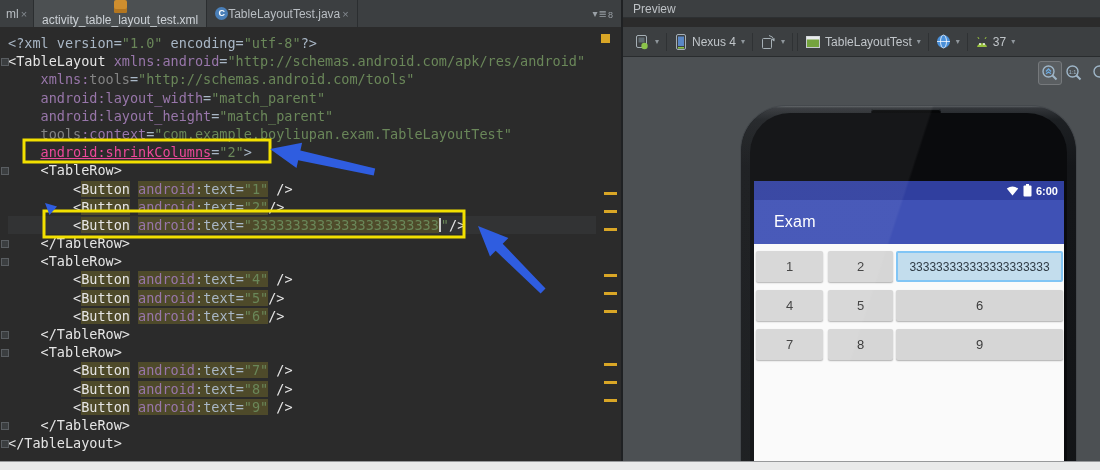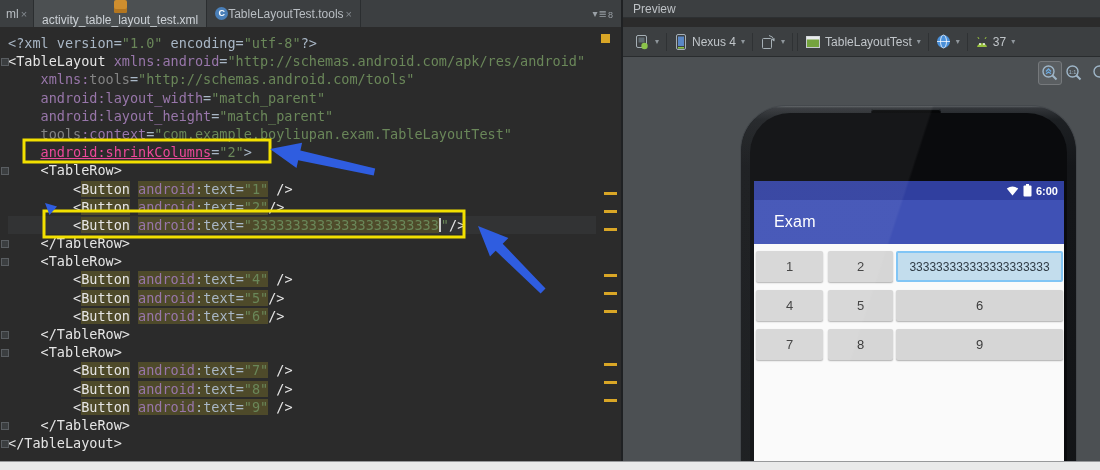--- a/index.html
+++ b/index.html
@@ -86,21 +86,21 @@
       <span>ml</span>
       <span class="close">×</span>
     </div>
     <div class="tab active">
       <span class="ficon xml"></span>
       <span>activity_table_layout_test.xml</span>
       <span class="close">×</span>
     </div>
     <div class="tab">
       <span class="ficon java">C</span>
-      <span>TableLayoutTest.tools</span>
+      <span>TableLayoutTest.java</span>
       <span class="close">×</span>
     </div>
     <div class="tab-overflow">
       <span>▾</span>
       <span>≣</span>
       <span class="cnt">8</span>
     </div>
   </div>
 
   <div class="editor">

